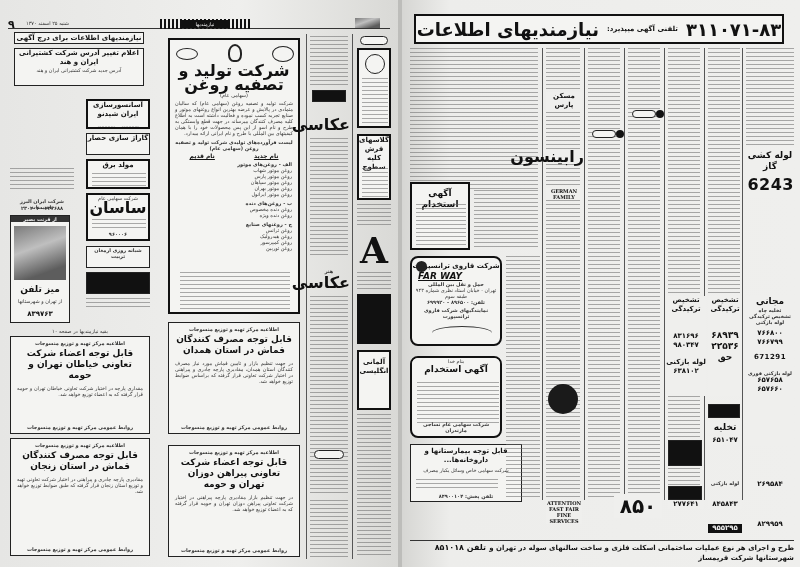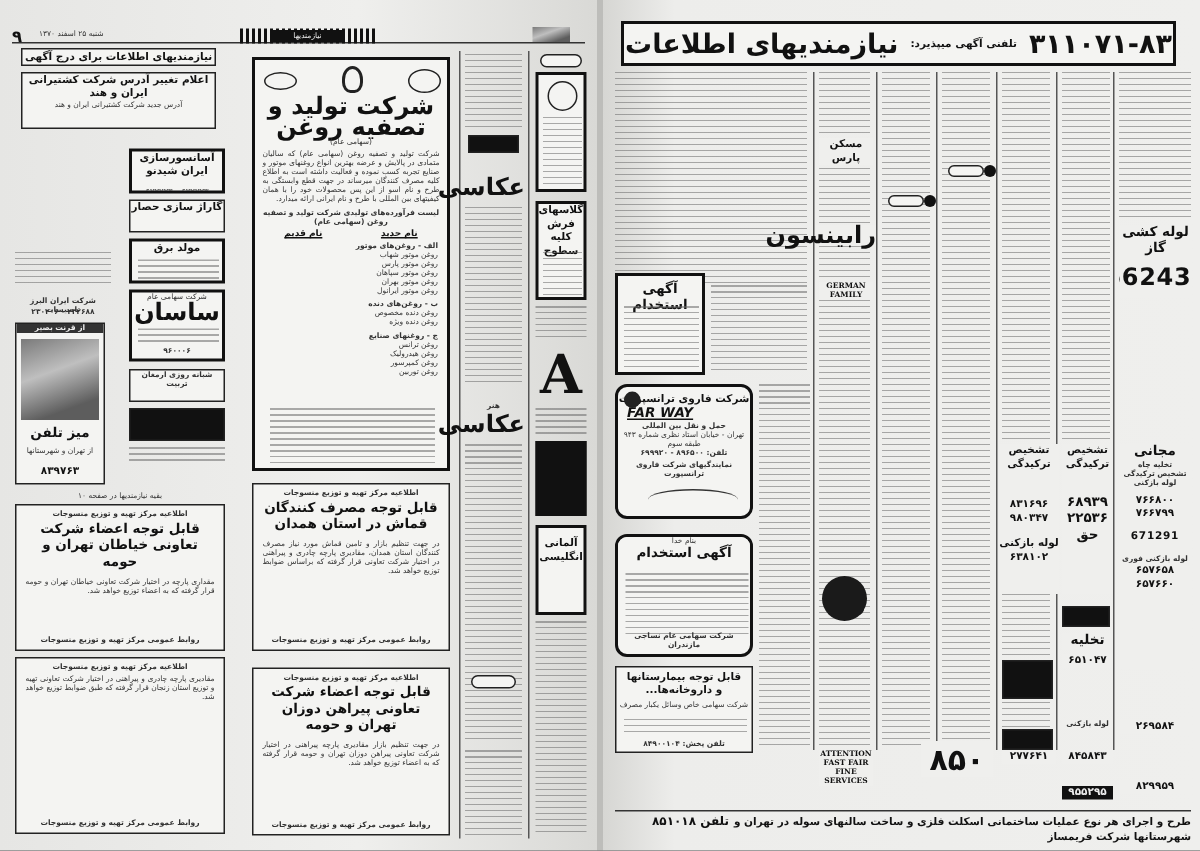--- a/index.html
+++ b/index.html
@@ -93,20 +93,21 @@
 
     <div class="box rtl" style="left:10px;top:336px;width:140px;height:98px;">
       <div class="hl tiny" style="margin-top:3px;">اطلاعیه مرکز تهیه و توزیع منسوجات</div>
       <div class="hl med" style="padding:2px 6px;">قابل توجه اعضاء شرکت تعاونی خیاطان تهران و حومه</div>
       <div class="tiny" style="padding:2px 6px;text-align:justify;">مقداری پارچه در اختیار شرکت تعاونی خیاطان تهران و حومه قرار گرفته که به اعضاء توزیع خواهد شد.</div>
       <div class="hl tiny" style="position:absolute;left:0;right:0;bottom:3px;">روابط عمومی مرکز تهیه و توزیع منسوجات</div>
     </div>
 
     <div class="box rtl" style="left:10px;top:438px;width:140px;height:118px;">
       <div class="hl tiny" style="margin-top:3px;">اطلاعیه مرکز تهیه و توزیع منسوجات</div>
+      <div class="hl med" style="padding:2px 6px;">قابل توجه مصرف کنندگان قماش در استان زنجان</div>
       <div class="tiny" style="padding:2px 6px;text-align:justify;">مقادیری پارچه چادری و پیراهنی در اختیار شرکت تعاونی تهیه و توزیع استان زنجان قرار گرفته که طبق ضوابط توزیع خواهد شد.</div>
       <div class="hl tiny" style="position:absolute;left:0;right:0;bottom:3px;">روابط عمومی مرکز تهیه و توزیع منسوجات</div>
     </div>
 
     <div class="box thick rtl" style="left:168px;top:38px;width:132px;height:276px;">
       <div class="circle-logo" style="left:6px;top:8px;width:22px;height:12px;"></div>
       <div style="position:absolute;left:58px;top:4px;width:14px;height:18px;border:2px solid #222;border-radius:50% 50% 40% 40%;"></div>
       <div class="circle-logo" style="left:102px;top:6px;width:22px;height:16px;"></div>
       <div class="hl big" style="margin-top:24px;">شرکت تولید و تصفیه روغن</div>
       <div class="tiny">(سهامی عام)</div>
@@ -215,21 +216,21 @@
       <div style="position:absolute;left:20px;bottom:4px;width:60px;height:14px;border-top:1px solid #333;border-radius:50% 50% 0 0;"></div>
     </div>
 
     <div class="box thick round rtl" style="left:8px;top:356px;width:92px;height:82px;">
       <div class="tiny" style="background:#f4f4f2;">بنام خدا</div>
       <div class="hl med">آگهی استخدام</div>
       <div class="filler" style="left:5px;top:24px;width:82px;height:42px;"></div>
       <div class="tiny hl" style="position:absolute;left:0;right:0;bottom:3px;">شرکت سهامی عام نساجی مازندران</div>
     </div>
 
-    <div class="box rtl" style="left:8px;top:444px;width:92px;height:58px;">
+    <div class="box rtl" style="left:8px;top:444px;width:112px;height:58px;">
       <div class="hl small" style="padding:2px 4px;">قابل توجه بیمارستانها و داروخانه‌ها...</div>
       <div class="tiny">شرکت سهامی خاص وسائل یکبار مصرف</div>
       <div class="filler" style="left:5px;top:34px;width:82px;height:10px;"></div>
       <div class="tiny num" style="position:absolute;left:0;right:0;bottom:2px;">تلفن پخش: ۸۴۹۰۰۱۰۴</div>
     </div>
 
     <div class="filler" style="left:104px;top:256px;width:34px;height:244px;"></div>
 
     <div class="filler" style="left:144px;top:48px;width:34px;height:452px;"></div>
     <div class="rtl hl big" style="position:absolute;left:142px;top:150px;width:40px;background:#efefed;">رابینسون</div>

